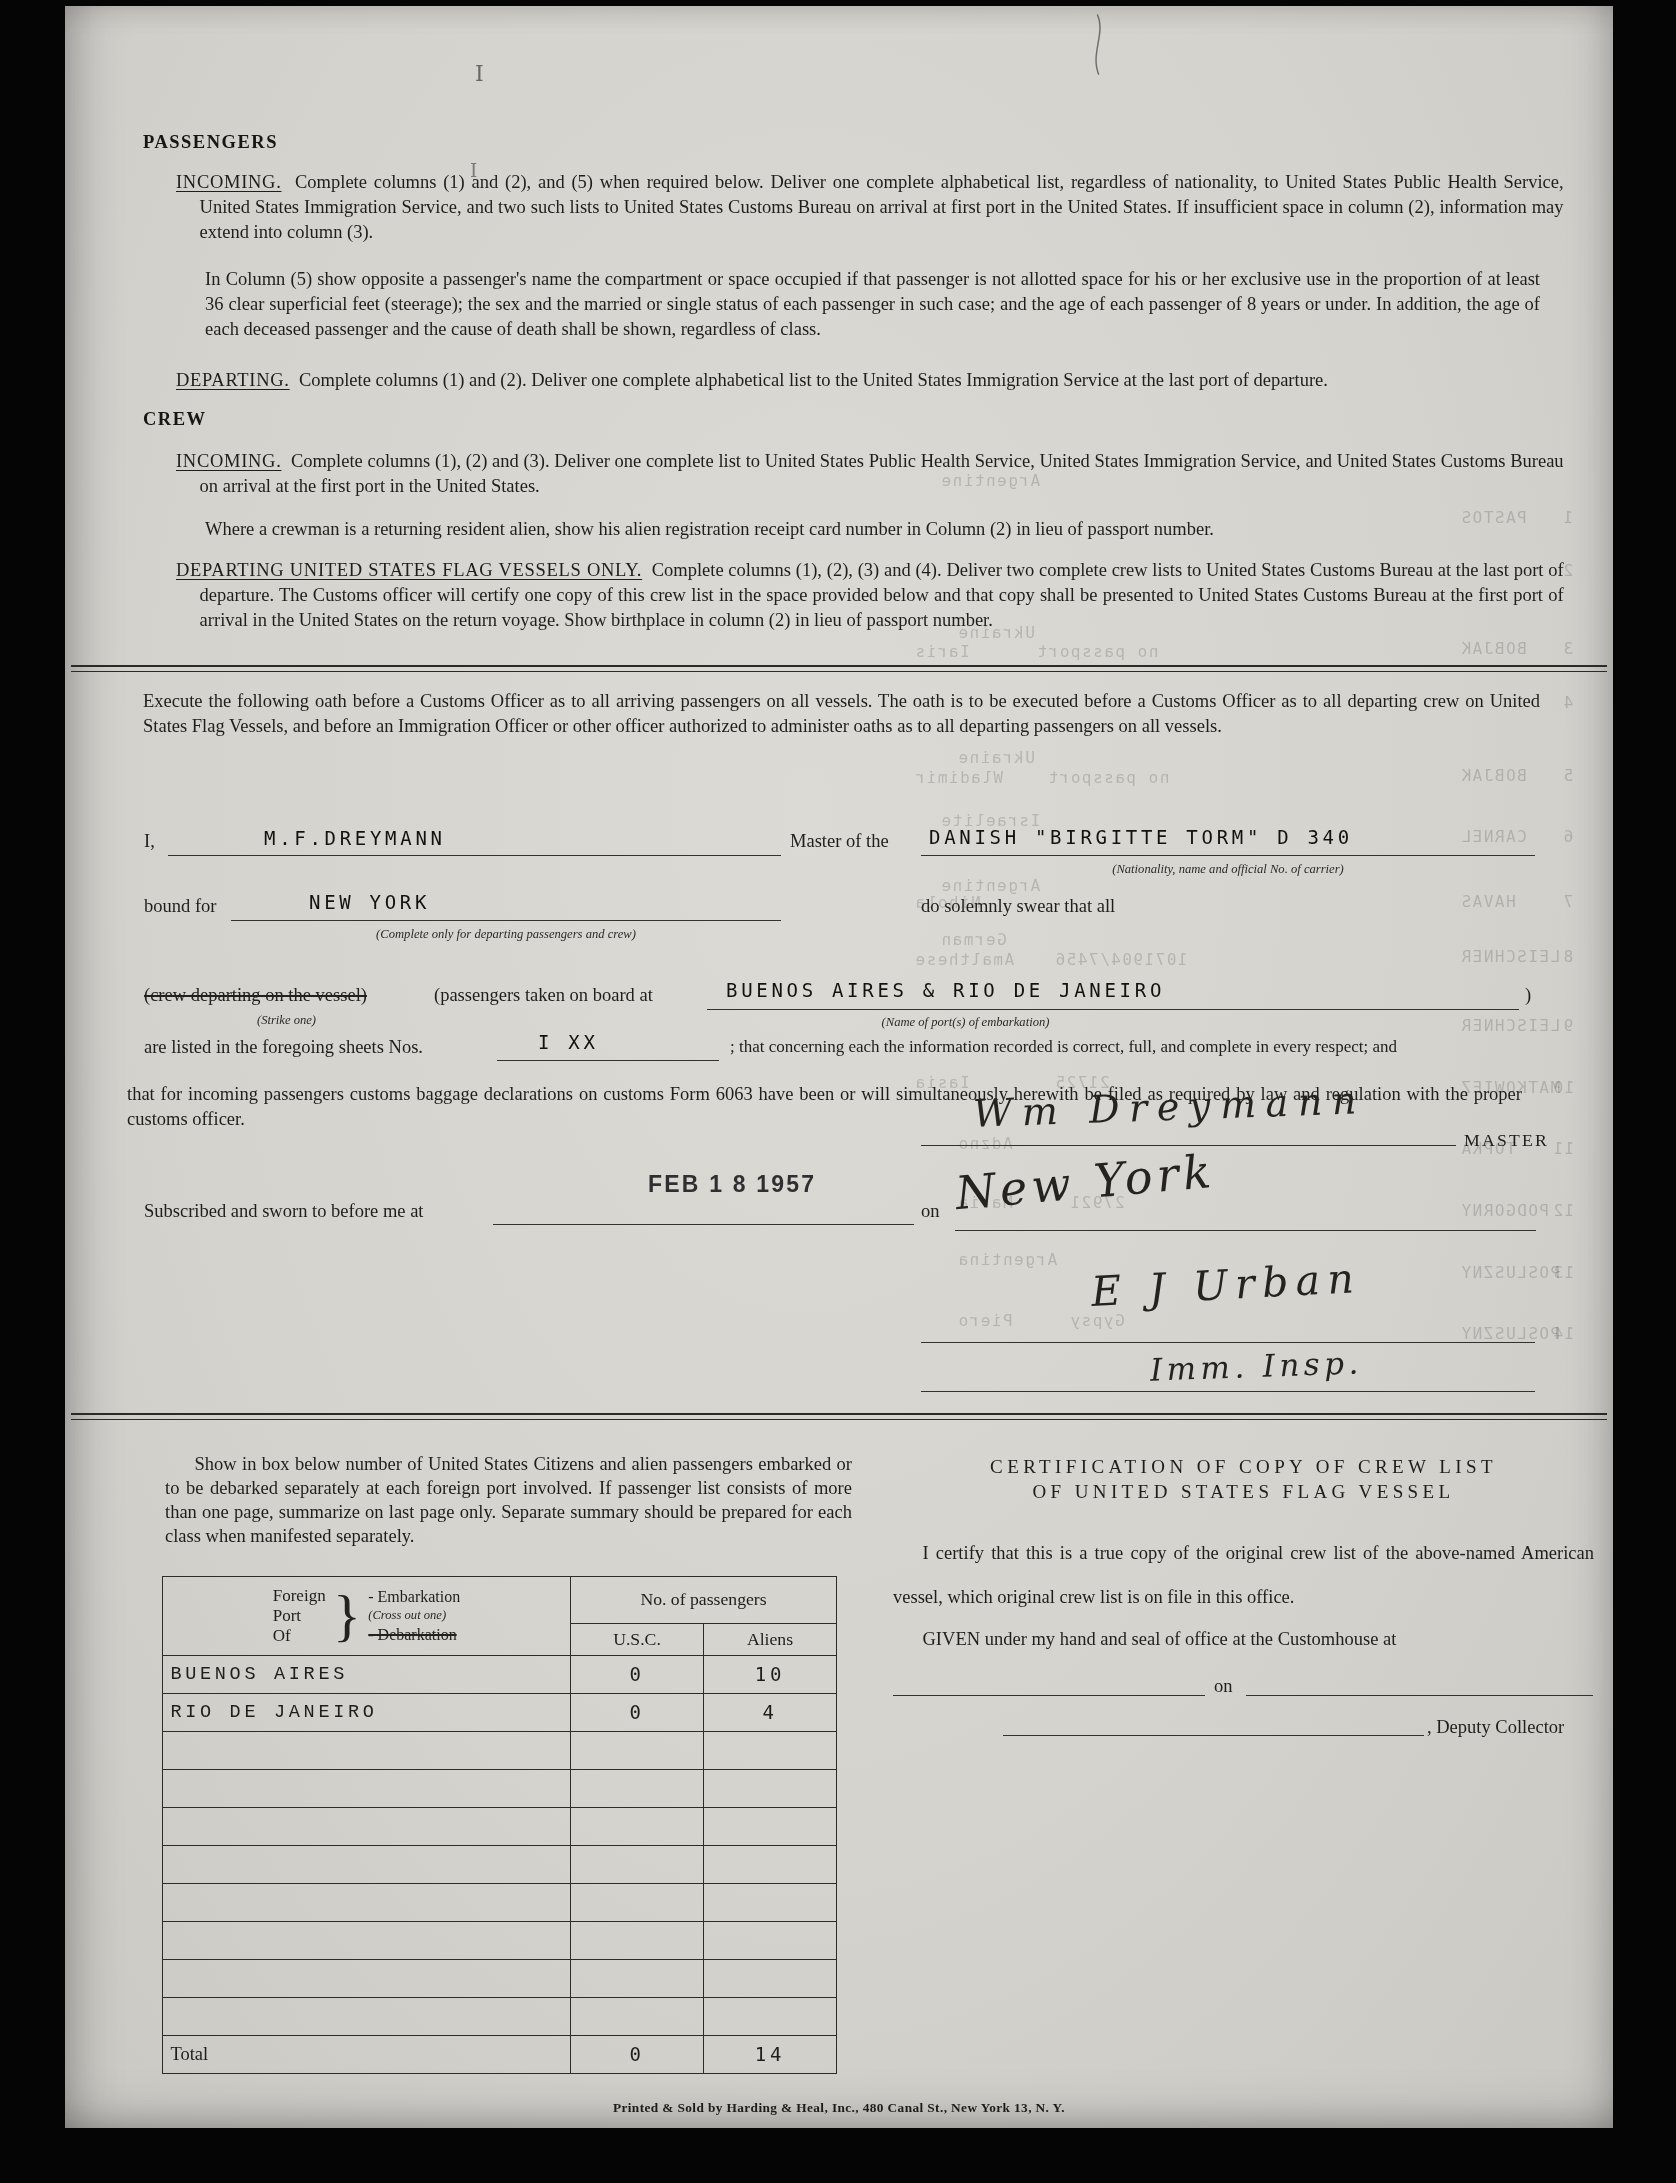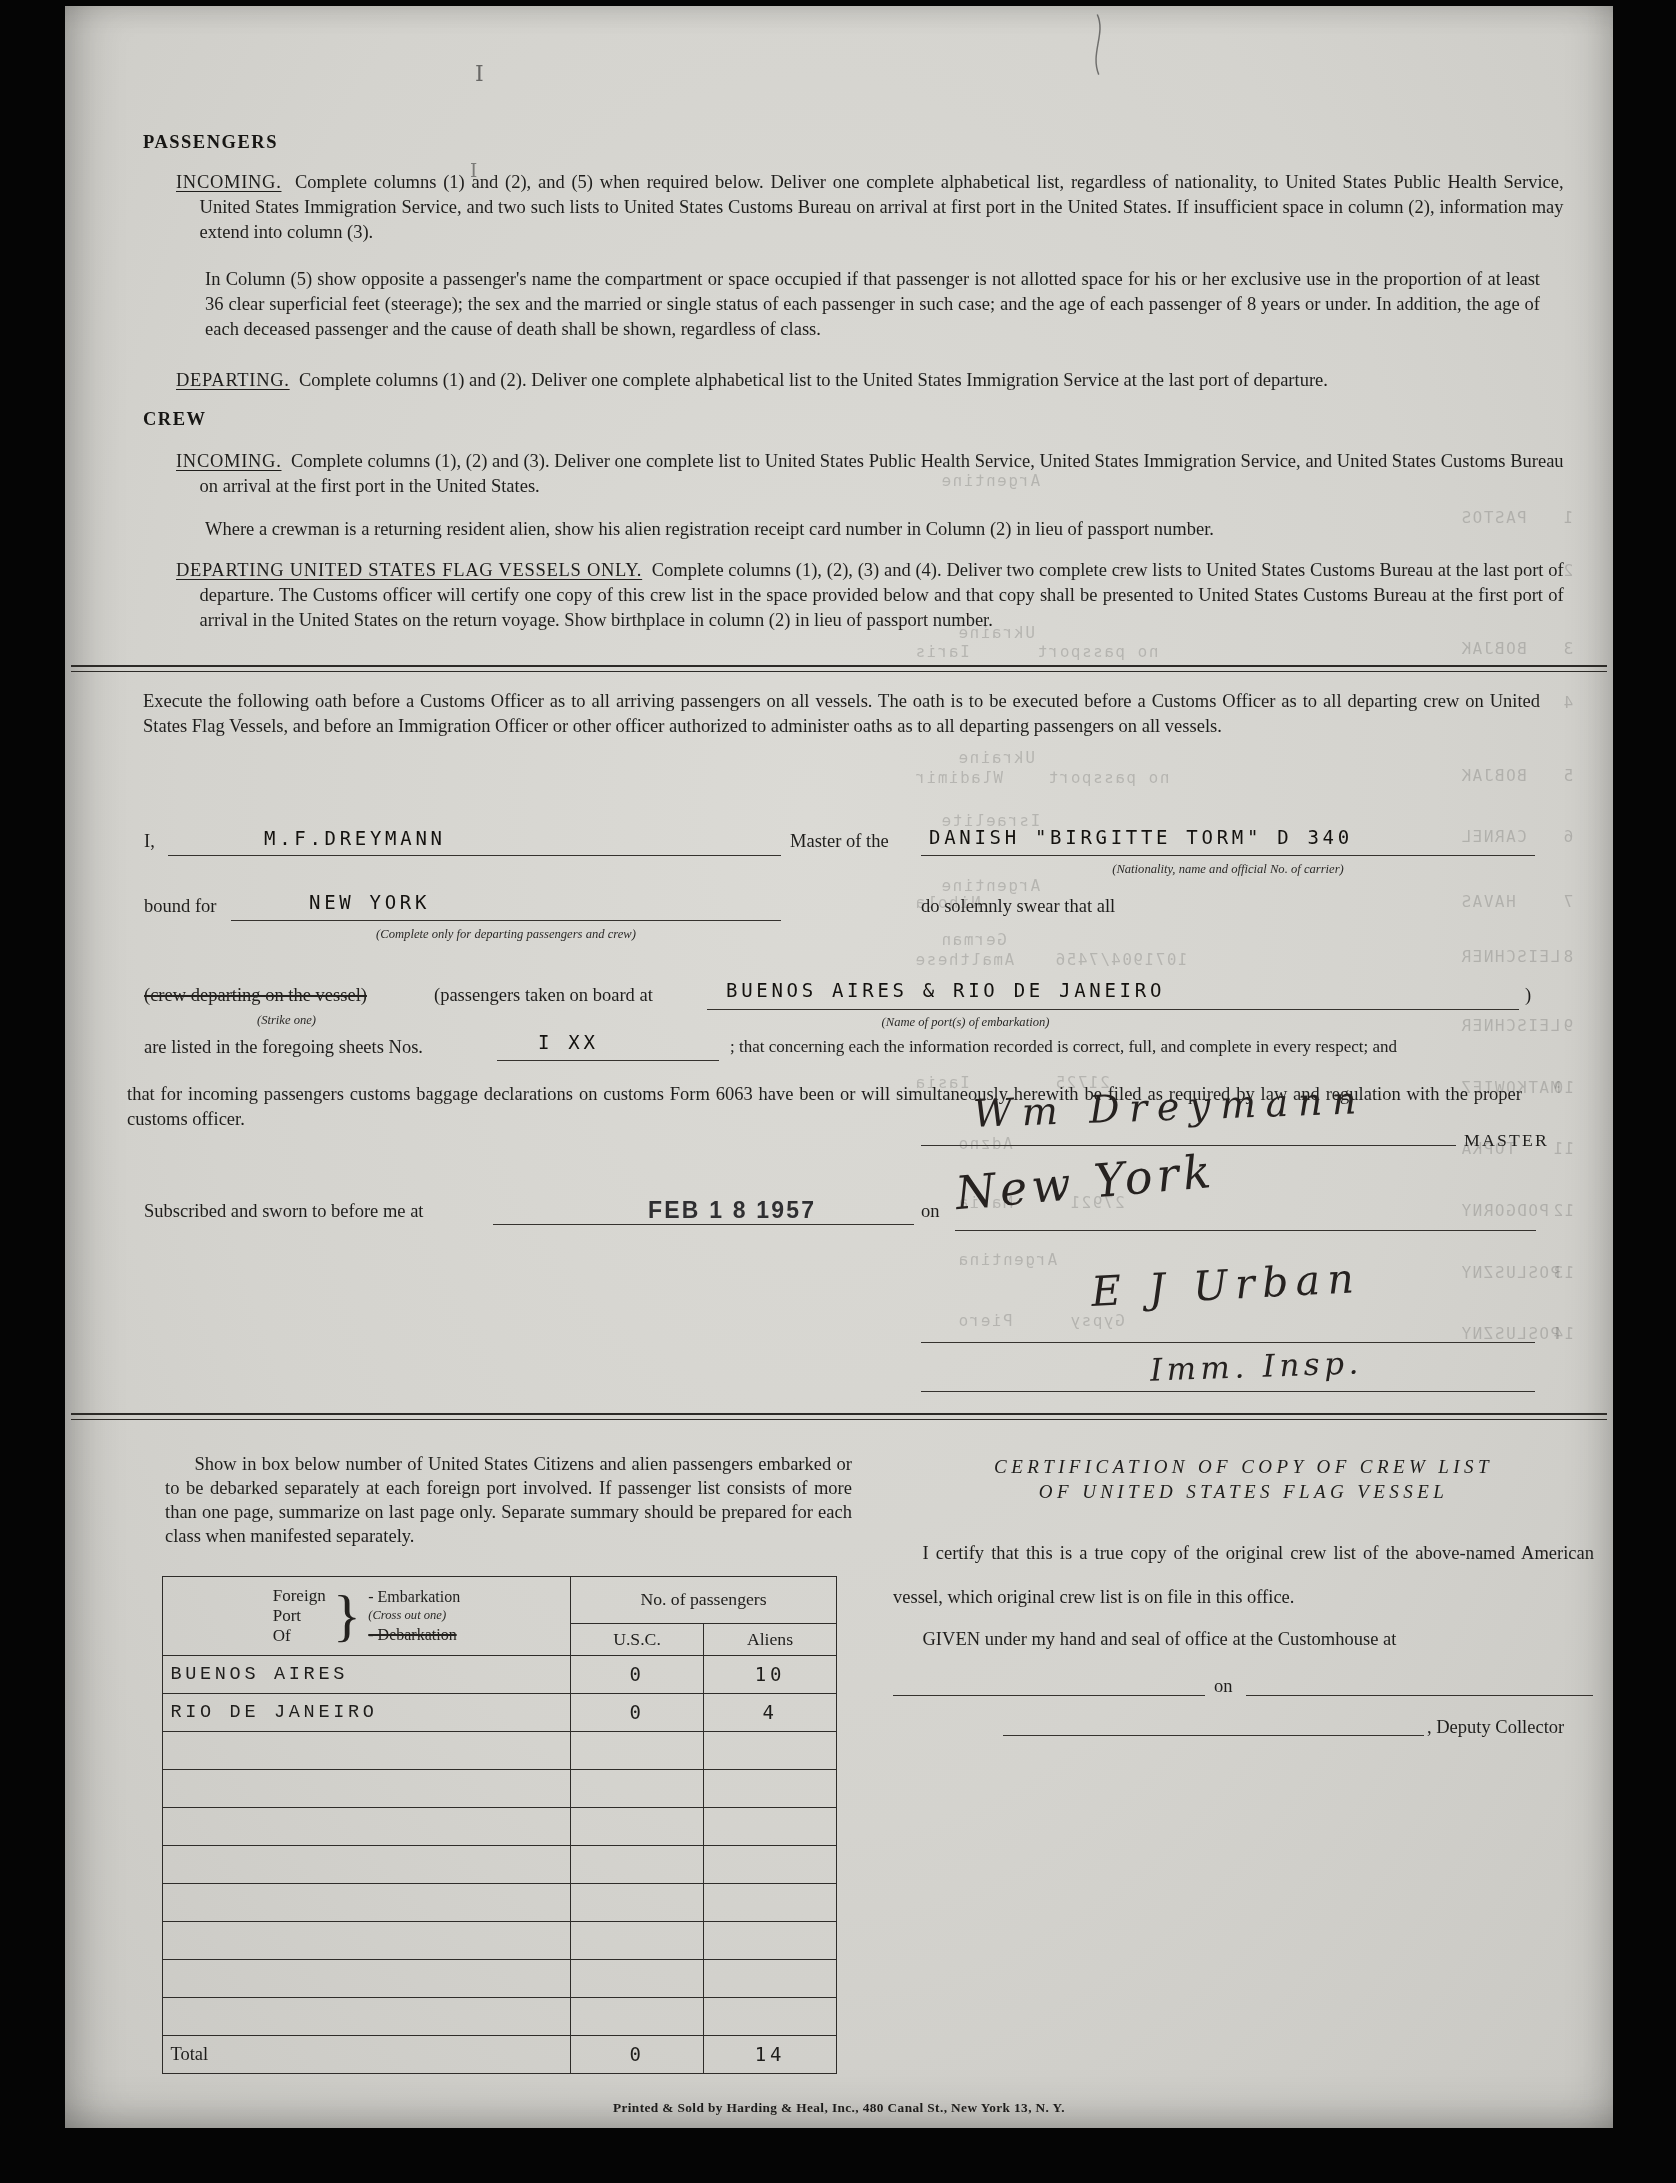--- a/index.html
+++ b/index.html
@@ -35,21 +35,21 @@
   .sumtable{border-collapse:collapse;}
   .sumtable td{border:1.5px solid #2e2c29;padding:0 7.4px;vertical-align:middle;color:#1f1e1c;}
   .sumtable tbody tr{height:38px;}
   .hdr{font-size:17.7px;text-align:center;}
   .fpo-row{display:flex;align-items:center;justify-content:center;gap:7.4px;}
   .fpo-words{white-space:pre-line;font-size:17px;line-height:20px;}
   .brace{font-size:58px;font-weight:300;color:#24221f;line-height:59px;}
   .emb-col{font-size:16px;line-height:19px;text-align:left;}
   .port-cell{font-size:18.5px;}
   .num-cell{text-align:center;}
-  .cert{font-size:18.5px;color:#1f1e1c;font-style:italic;}
+  .cert{font-size:18.5px;color:#1f1e1c;}
   .foot{font-size:13.3px;font-weight:bold;color:#1d1c1a;letter-spacing:0.4px;}
 </style>
 </head>
 <body>
 
 <div id="page">
 
   <div id="bleed-host" class="abs" style="left:0;top:0;width:100%;height:100%;">
       <span class="bleed" style="left: 875px; top: 465px;">Argentine</span>
       <span class="bleed" style="left: 1395px; top: 502px;">PASTOS</span>
@@ -162,21 +162,21 @@
   <span class="abs lbl" style="left:79px;top:1031px;">are listed in the foregoing sheets Nos.</span>
   <div class="abs rule" style="left:432px;top:1054px;width:222px;"></div>
   <span class="abs typed" style="left:473px;top:1025px;">I  XX</span>
   <span class="abs lbl" style="left:665px;top:1031px;font-size:17px;">; that concerning each the information recorded is correct, full, and complete in every respect; and</span>
   <p class="abs print" style="left:62px;top:1056px;width:1395px;margin-top:20px;">that for incoming passengers customs baggage declarations on customs Form 6063 have been or will simultaneously herewith be filed as required by law and regulation with the proper customs officer.</p>
 
   <span class="abs script" style="left:908px;top:1079px;font-size:38px;letter-spacing:9.6px;transform:rotate(-2deg);">Wm Dreymann</span>
   <div class="abs rule" style="left:856px;top:1139px;width:535px;"></div>
   <span class="abs lbl" style="left:1399px;top:1124px;letter-spacing:2.2px;font-size:17.7px;">MASTER</span>
 
-  <span class="abs stamp" style="left:583px;top:1165px;margin-top:26px;">FEB 1 8 1957</span>
+  <span class="abs stamp" style="left:583px;top:1165px;">FEB 1 8 1957</span>
   <span class="abs lbl" style="left:79px;top:1195px;">Subscribed and sworn to before me at</span>
   <div class="abs rule" style="left:428px;top:1218px;width:421px;"></div>
   <span class="abs lbl" style="left:856px;top:1195px;">on</span>
   <span class="abs script" style="left:890px;top:1149px;font-size:46px;letter-spacing:4.4px;transform:rotate(-5deg);">New York</span>
   <div class="abs rule" style="left:890px;top:1224px;width:581px;"></div>
 
   <span class="abs script" style="left:1026px;top:1255px;font-size:41px;letter-spacing:7.4px;transform:rotate(-3deg);">E J Urban</span>
   <div class="abs rule" style="left:856px;top:1336px;width:614px;"></div>
   <span class="abs script" style="left:1085px;top:1342px;font-size:31px;letter-spacing:4.4px;transform:rotate(-2deg);">Imm. Insp.</span>
   <div class="abs rule" style="left:856px;top:1385px;width:614px;"></div>

